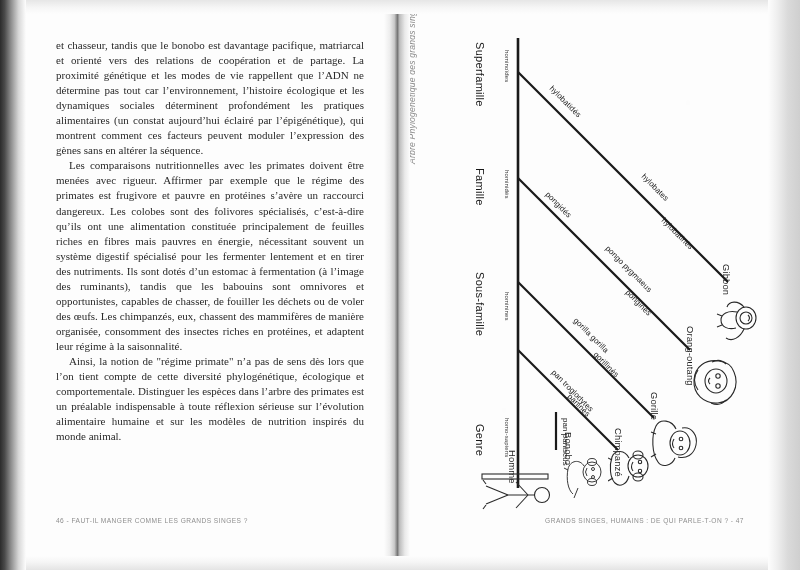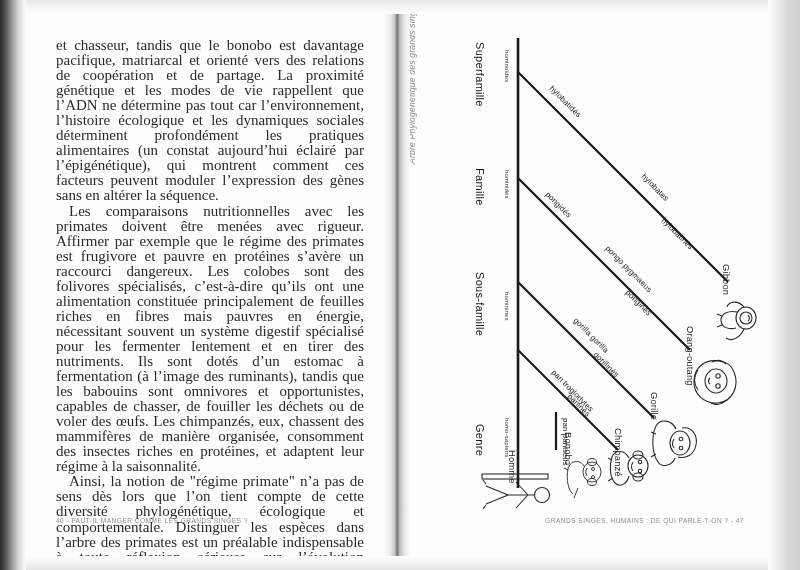--- a/index.html
+++ b/index.html
@@ -24,21 +24,21 @@
                 #6f6f6f 51%,#bdbdbd 60%,#e9e9e9 80%,#fdfdfd 100%);z-index:35;}
   .paper-tex{position:absolute;inset:0;z-index:1;pointer-events:none;opacity:.5;
      background:
        radial-gradient(circle at 18% 30%, rgba(0,0,0,.012) 0 2px, transparent 3px),
        radial-gradient(circle at 63% 72%, rgba(0,0,0,.012) 0 2px, transparent 3px),
        radial-gradient(circle at 86% 18%, rgba(0,0,0,.010) 0 2px, transparent 3px);}
 
   
   .page-left{position:absolute;left:26px;top:14px;width:358px;height:542px;z-index:10;}
   .body-col{position:absolute;left:30px;top:24px;width:308px;}
-  .para{margin:0 0 0 0;font-size:15px;line-height:15.05px;color:#2a2a2a;
+  .para{margin:0 0 0 0;font-size:11px;line-height:15.05px;color:#2a2a2a;
         text-align:justify;text-justify:inter-word;
         font-family:"Liberation Serif", serif;}
   .para + .para{text-indent:13px;}
   .folio-left{position:absolute;left:30px;top:503px;font-size:6.6px;letter-spacing:.45px;
      color:#8e8e8e;font-family:"Liberation Sans", sans-serif;white-space:nowrap;}
 
   
   .page-right{position:absolute;left:410px;top:14px;width:358px;height:542px;z-index:10;}
   .folio-right{position:absolute;right:24px;top:503px;font-size:6.6px;letter-spacing:.45px;
      color:#8e8e8e;font-family:"Liberation Sans", sans-serif;white-space:nowrap;}

